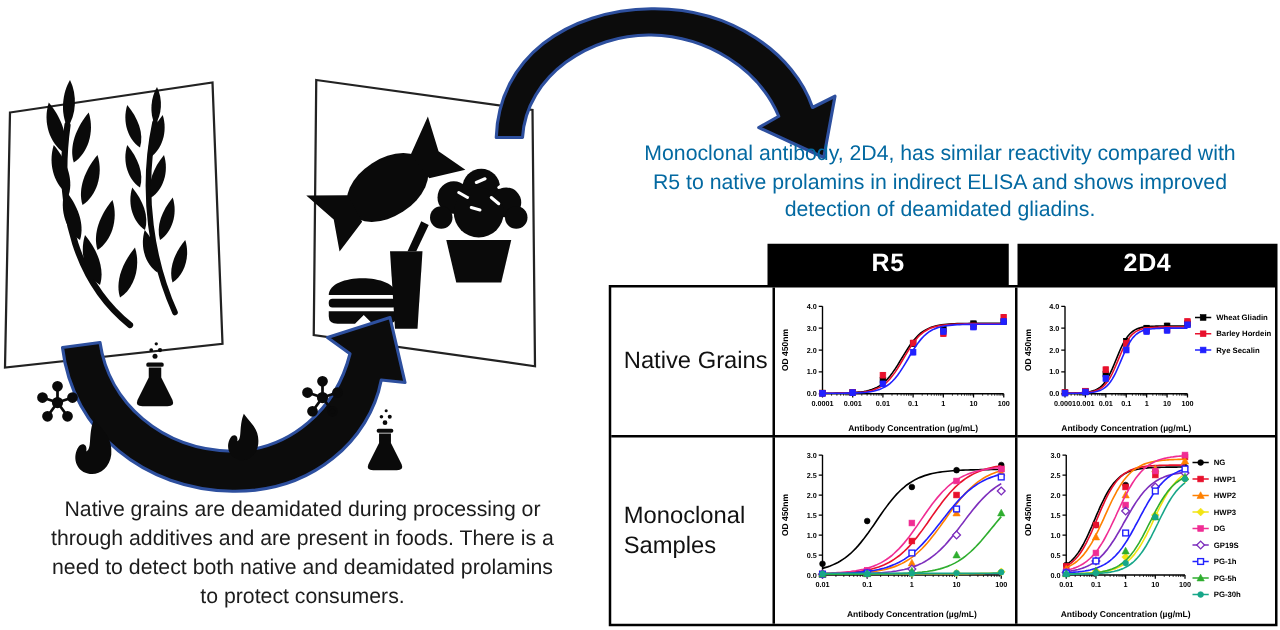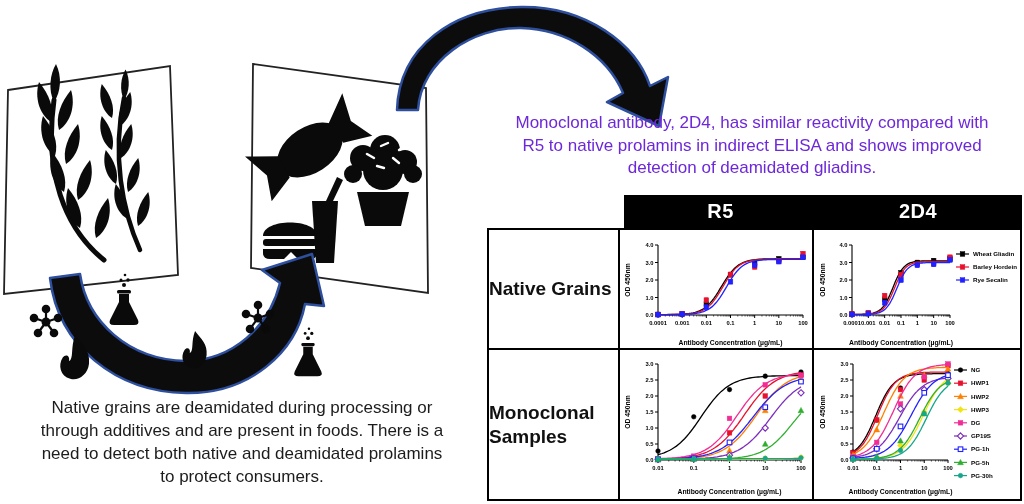--- a/index.html
+++ b/index.html
@@ -2,34 +2,34 @@
 <html><head>
 <meta charset="utf-8">
 <style>
   html,body{margin:0;padding:0;background:#fff;}
   .canvas{position:relative;width:1024px;height:504px;background:#ffffff;
           font-family:"Liberation Sans",sans-serif;overflow:hidden;color:#111;}
   .figure-layer{position:absolute;left:0;top:0;width:1024px;height:504px;}
   .caption{position:absolute;left:16px;top:396px;width:452px;text-align:center;
            font-size:17px;line-height:1.36;color:#1c1c1c;white-space:pre-line;}
   .headline{position:absolute;left:490px;top:112px;width:524px;text-align:center;
-            font-size:17px;line-height:1.33;color:#6d28d9;white-space:pre-line;}
+            font-size:17px;line-height:1.33;color:#0369a1;white-space:pre-line;}
   .result-table{position:absolute;left:487px;top:195px;width:535px;height:306px;}
   .th{position:absolute;top:0;height:33px;background:#000;color:#fff;
       display:flex;align-items:center;justify-content:center;
       font-weight:bold;font-size:20px;letter-spacing:.5px;}
-  .th-r5{left:137px;width:193px;}
+  .th-r5{left:127px;width:193px;}
   .th-2d4{left:327px;width:208px;text-align:center;}
   .tbody{position:absolute;left:0;top:33px;width:535px;height:273px;
          border:2px solid #000;box-sizing:border-box;
          display:grid;grid-template-columns:131px 194px 206px;grid-template-rows:120px 149px;}
   .cell{box-sizing:border-box;display:flex;align-items:center;justify-content:center;overflow:hidden;}
   .cell.br{border-right:2px solid #000;}
   .cell.bb{border-bottom:2px solid #000;}
-  .rowlabel{justify-content:flex-start;padding-left:0;font-weight:bold;
+  .rowlabel{justify-content:flex-start;padding-left:10px;font-weight:normal;
             font-size:19px;line-height:1.25;}
 </style>
 </head>
 <body>
 
 <div class="canvas">
 
   <svg class="figure-layer" viewBox="0 0 1024 504">
 
     <g>

